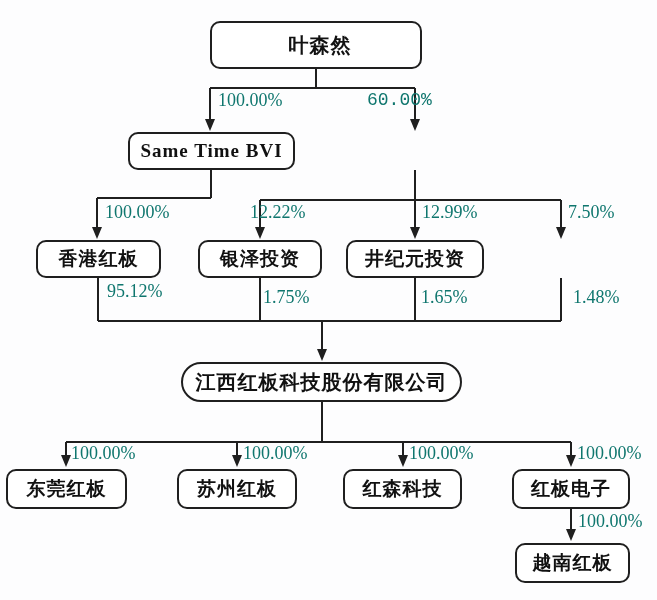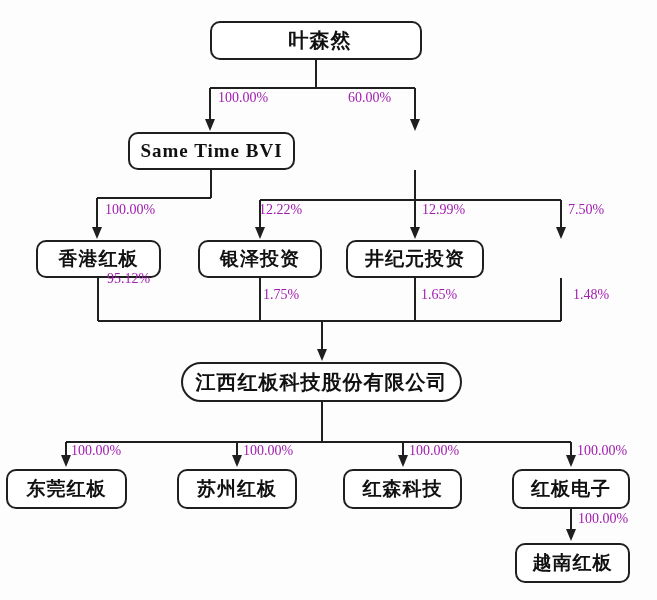--- a/index.html
+++ b/index.html
@@ -33,22 +33,22 @@
     justify-content: center;
     font-weight: 700;
     color: #111111;
     font-size: 19px;
     letter-spacing: 1px;
     white-space: nowrap;
   }
   .node.big { font-size: 20px; }
   .pct {
     position: absolute;
-    font-size: 14px;
-    color: #a21caf;
+    font-size: 18px;
+    color: #0f766e;
     line-height: 1;
     white-space: nowrap;
   }
 </style>
 </head>
 <body>
 
 <div class="canvas">
 
   <svg class="connectors" width="657" height="600" viewBox="0 0 657 600" xmlns="http://www.w3.org/2000/svg">
@@ -93,21 +93,21 @@
       <polygon points="556,227 566,227 561,239"></polygon>
       <polygon points="317,349 327,349 322,361"></polygon>
       <polygon points="61,455 71,455 66,467"></polygon>
       <polygon points="232,455 242,455 237,467"></polygon>
       <polygon points="398,455 408,455 403,467"></polygon>
       <polygon points="566,455 576,455 571,467"></polygon>
       <polygon points="566,529 576,529 571,541"></polygon>
     </g>
   </svg>
 
-  <div class="node big" style="left:210px; top:21px; width:212px; height:39px;padding-left:8px;">叶森然</div>
+  <div class="node big" style="left:210px; top:21px; width:212px; height:48px;padding-left:8px;">叶森然</div>
 
   <div class="node" style="left:128px; top:132px; width:167px; height:38px;">Same Time BVI</div>
 
 
   <div class="node" style="left:36px; top:240px; width:125px; height:38px;">香港红板</div>
 
   <div class="node" style="left:198px; top:240px; width:124px; height:38px;">银泽投资</div>
 
   <div class="node" style="left:346px; top:240px; width:138px; height:38px;">井纪元投资</div>
 
@@ -119,31 +119,31 @@
   <div class="node" style="left:177px; top:469px; width:120px; height:40px;">苏州红板</div>
 
   <div class="node" style="left:343px; top:469px; width:119px; height:40px;">红森科技</div>
 
   <div class="node" style="left:512px; top:469px; width:118px; height:40px;">红板电子</div>
 
   <div class="node" style="left:515px; top:543px; width:115px; height:40px;">越南红板</div>
 
   <div class="pct" style="left:218px; top:91px;">100.00%</div>
 
-  <div class="pct" style="left:348px; top:91px;">60.00%</div>
+  <div class="pct" style="left:367px; top:91px;font-family:Liberation Mono, monospace;">60.00%</div>
 
   <div class="pct" style="left:105px; top:203px;">100.00%</div>
 
-  <div class="pct" style="left:259px; top:203px;">12.22%</div>
+  <div class="pct" style="left:250px; top:203px;">12.22%</div>
 
   <div class="pct" style="left:422px; top:203px;">12.99%</div>
 
   <div class="pct" style="left:568px; top:203px;">7.50%</div>
 
-  <div class="pct" style="left:107px; top:272px;">95.12%</div>
+  <div class="pct" style="left:107px; top:282px;">95.12%</div>
 
   <div class="pct" style="left:263px; top:288px;">1.75%</div>
 
   <div class="pct" style="left:421px; top:288px;">1.65%</div>
 
   <div class="pct" style="left:573px; top:288px;">1.48%</div>
 
   <div class="pct" style="left:71px; top:444px;">100.00%</div>
 
   <div class="pct" style="left:243px; top:444px;">100.00%</div>

